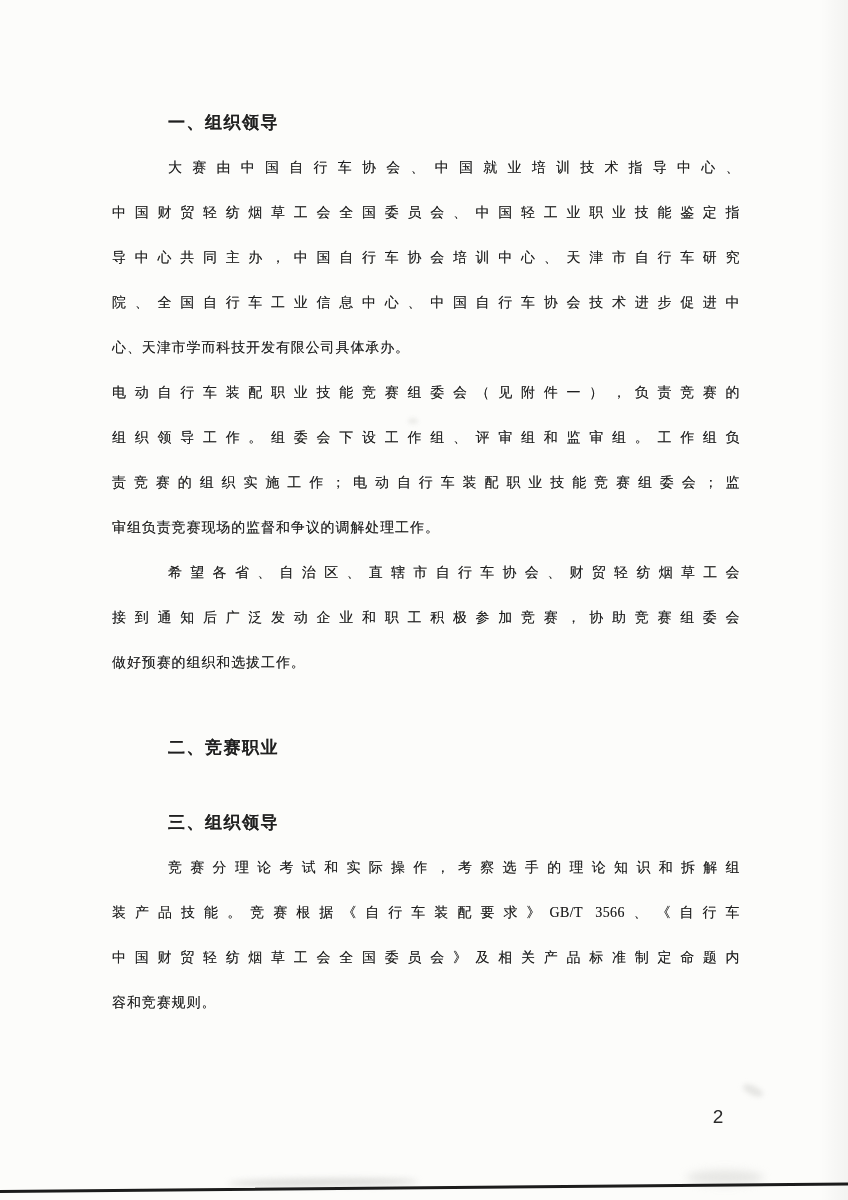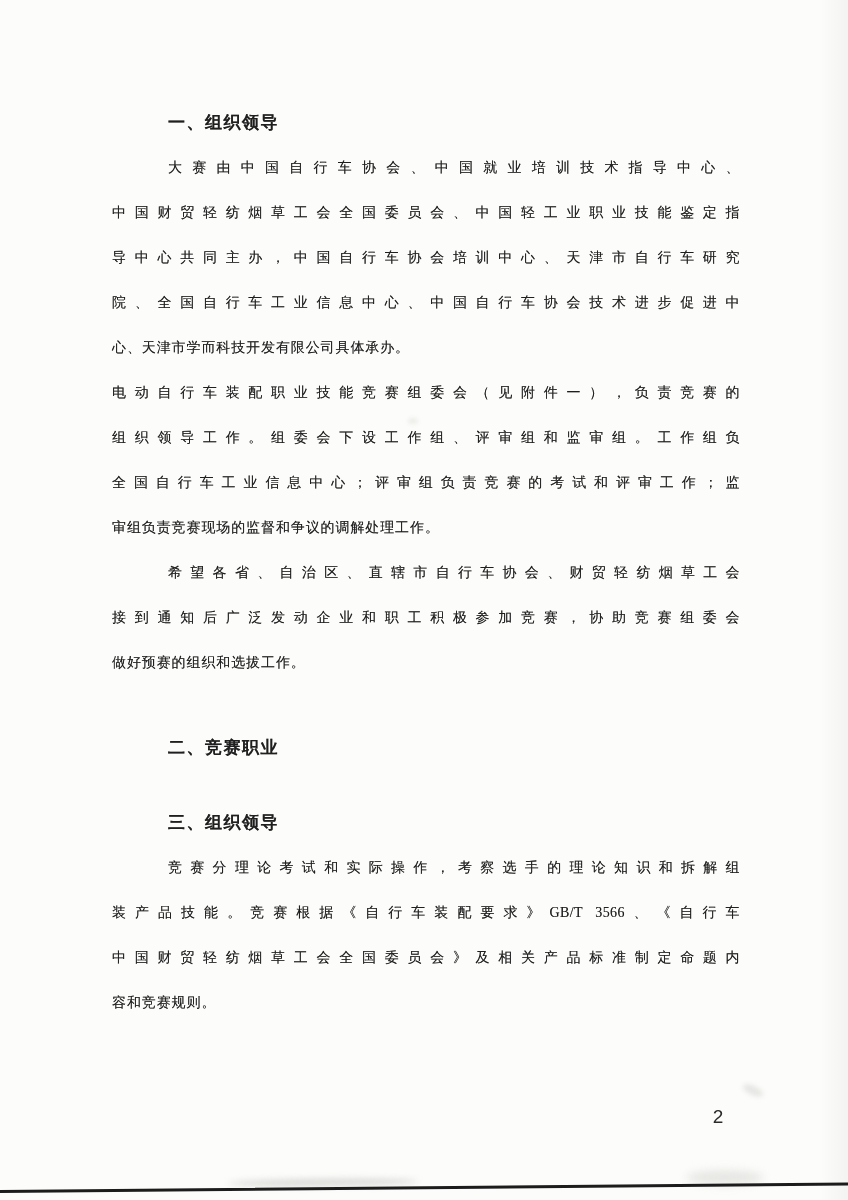--- a/index.html
+++ b/index.html
@@ -76,21 +76,21 @@
     <div class="line heading">一、组织领导</div>
 
     <div class="line just first">大赛由中国自行车协会、中国就业培训技术指导中心、</div>
     <div class="line just">中国财贸轻纺烟草工会全国委员会、中国轻工业职业技能鉴定指</div>
     <div class="line just">导中心共同主办，中国自行车协会培训中心、天津市自行车研究</div>
     <div class="line just">院、全国自行车工业信息中心、中国自行车协会技术进步促进中</div>
     <div class="line last">心、天津市学而科技开发有限公司具体承办。</div>
 
     <div class="line just">电动自行车装配职业技能竞赛组委会（见附件一），负责竞赛的</div>
     <div class="line just">组织领导工作。组委会下设工作组、评审组和监审组。工作组负</div>
-    <div class="line just">全国自行车工业信息中心；评审组负责竞赛的考试和评审工作；监</div>
+    <div class="line just">责竞赛的组织实施工作；电动自行车装配职业技能竞赛组委会；监</div>
     <div class="line last">审组负责竞赛现场的监督和争议的调解处理工作。</div>
 
     <div class="line just first">希望各省、自治区、直辖市自行车协会、财贸轻纺烟草工会</div>
     <div class="line just">接到通知后广泛发动企业和职工积极参加竞赛，协助竞赛组委会</div>
     <div class="line last">做好预赛的组织和选拔工作。</div>
 
     <div class="line heading gap40">二、竞赛职业</div>
 
     <div class="line heading gap30">三、组织领导</div>
     <div class="line just first">竞赛分理论考试和实际操作，考察选手的理论知识和拆解组</div>

